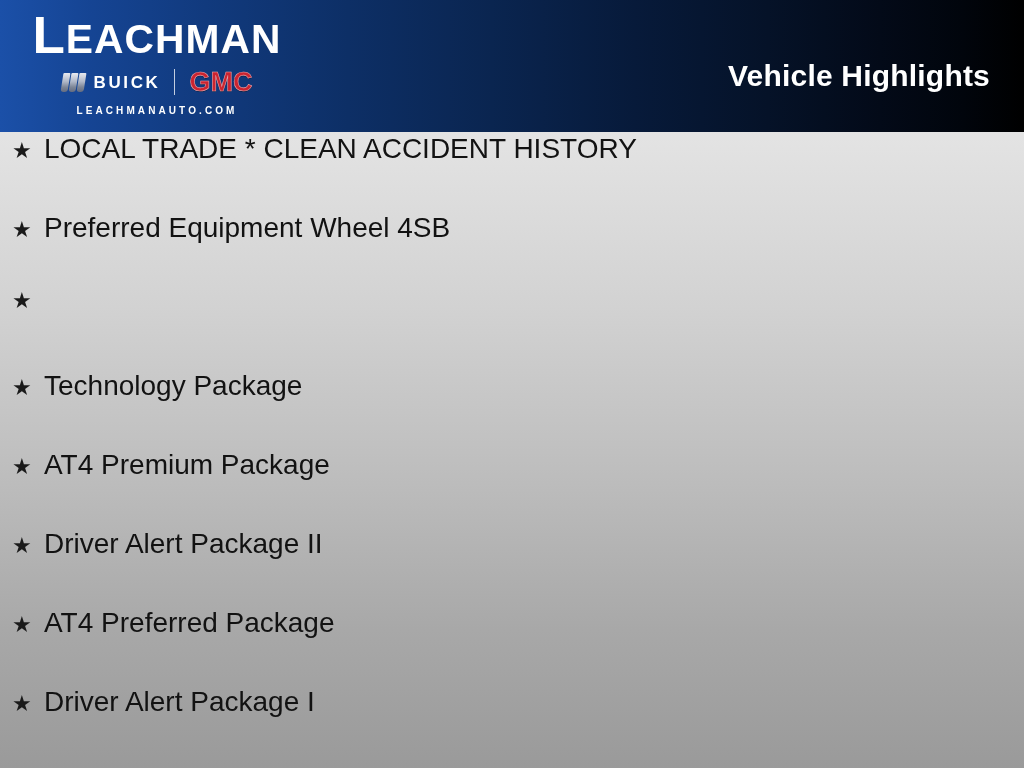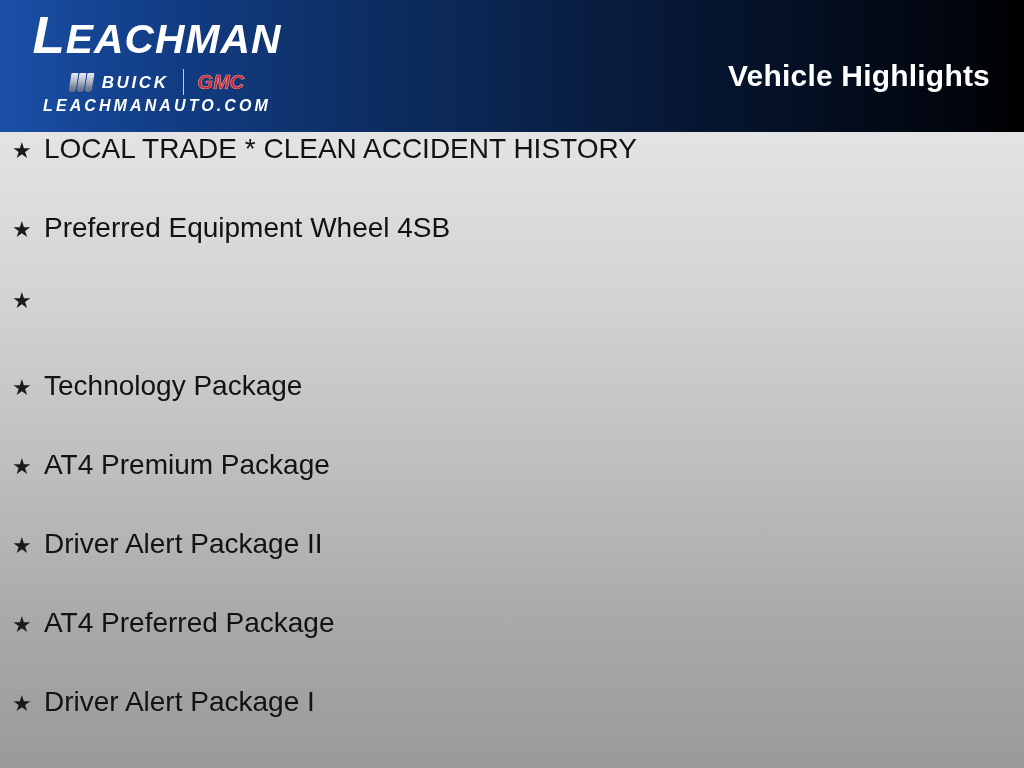--- a/index.html
+++ b/index.html
@@ -46,21 +46,20 @@
   }
 
   
   .logo-block {
     position: absolute;
     left: 22px;
     top: 10px;
     width: 270px;
     height: 112px;
     text-align: center;
-    font-style: italic;
   }
 
   .logo-wordmark {
     font-family: "Liberation Sans", sans-serif;
     font-weight: bold;
     font-size: 46px;
     line-height: 50px;
     letter-spacing: 1px;
     color: #ffffff;
     white-space: nowrap;
@@ -107,34 +106,35 @@
   .brand-divider {
     width: 1px;
     height: 26px;
     background: rgba(255,255,255,0.75);
     margin: 0 5px;
   }
 
   .brand-gmc {
     font-family: "Liberation Sans", sans-serif;
     font-weight: bold;
-    font-size: 20px;
+    font-size: 27px;
     letter-spacing: 0px;
     color: #cc2430;
     line-height: 27px;
     -webkit-text-stroke: 0.6px #e8a0a6;
     text-shadow: 0 1px 0 rgba(0,0,0,0.45);
   }
 
   .logo-url {
     font-family: "Liberation Sans", sans-serif;
     font-weight: bold;
-    font-size: 16px;
+    font-size: 10px;
     letter-spacing: 3.1px;
     color: #ffffff;
+    margin-top: 8px;
     white-space: nowrap;
   }
 
   .header-title {
     position: absolute;
     right: 34px;
     top: 0;
     height: 152px;
     display: flex;
     align-items: center;

